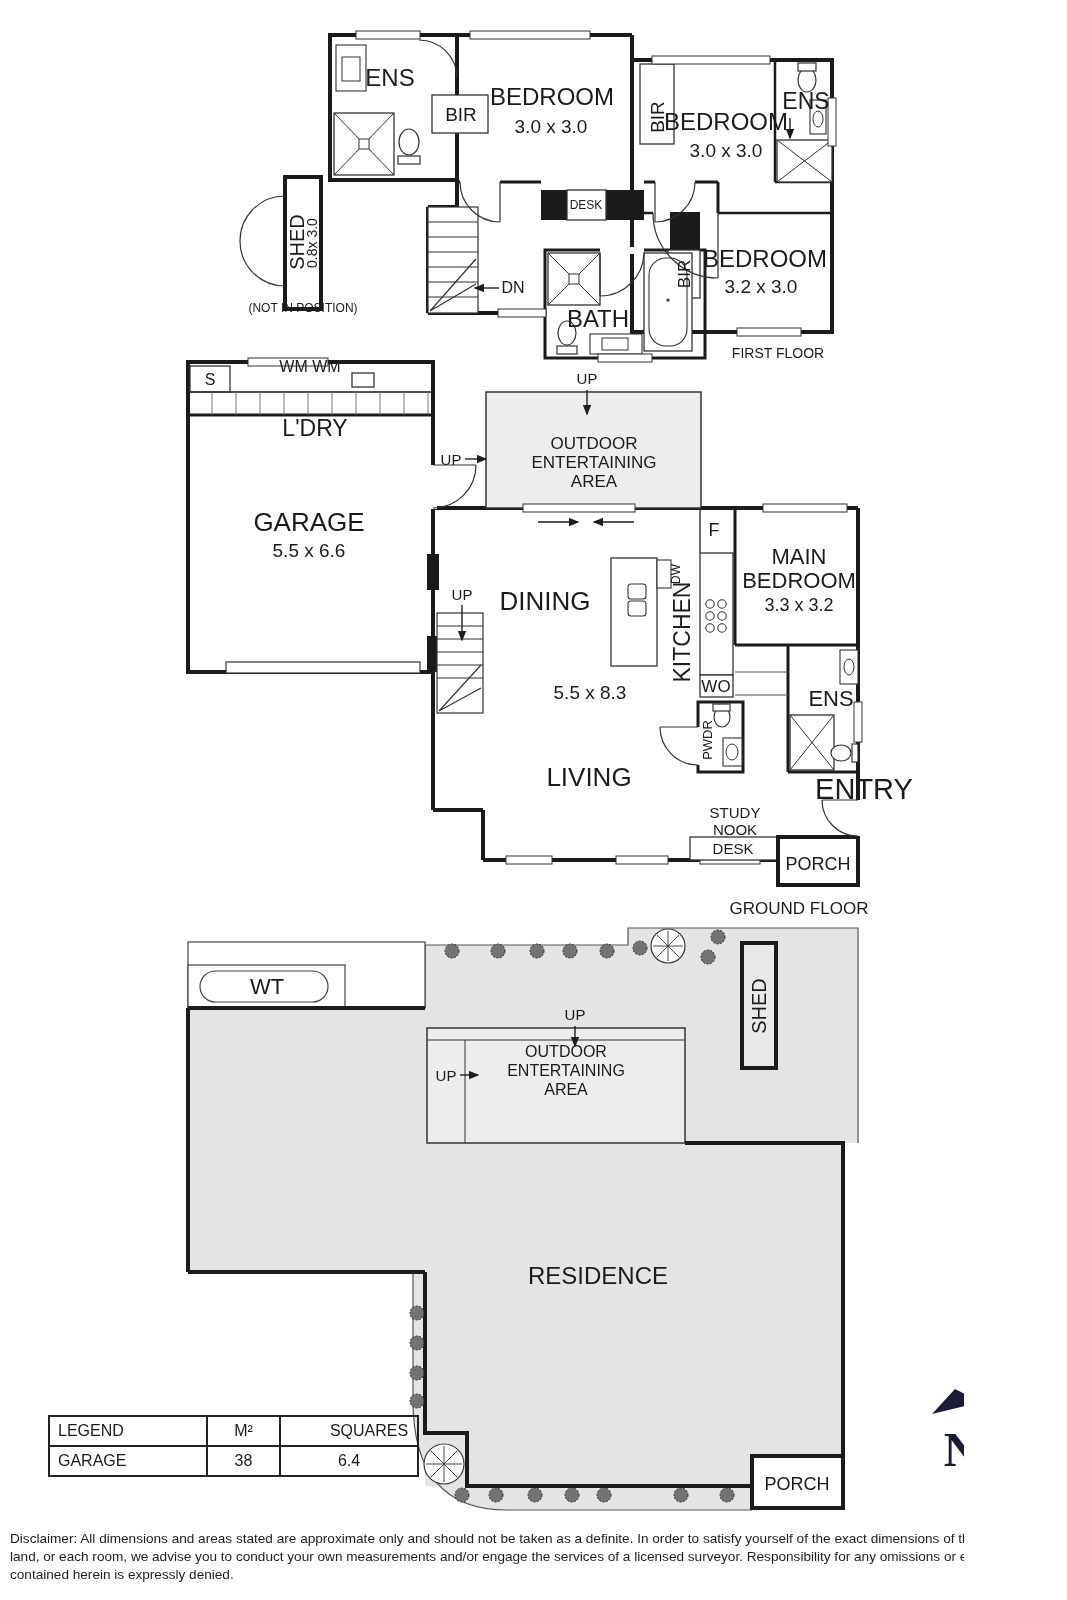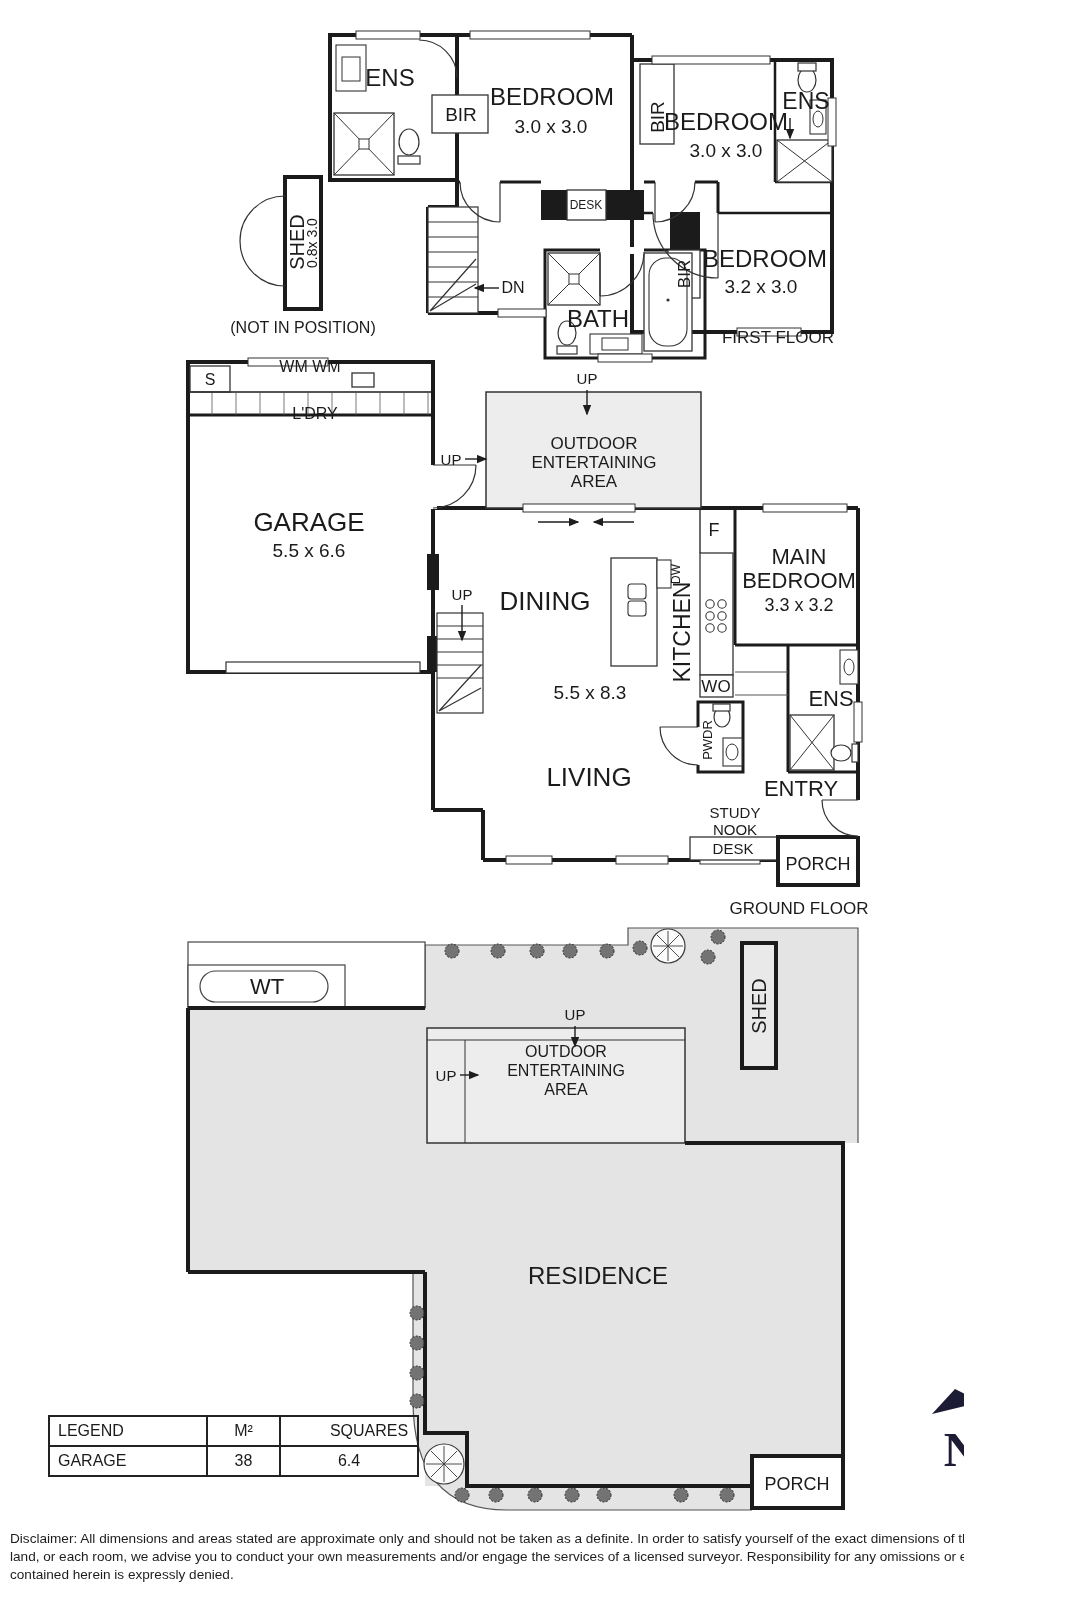--- a/index.html
+++ b/index.html
@@ -297,49 +297,49 @@
 <div class="lbl v" style="left:657px;top:117px;font-size:19px">BIR</div>
 <div class="lbl" style="left:726px;top:122px;font-size:24px">BEDROOM</div>
 <div class="lbl" style="left:726px;top:150px;font-size:19px">3.0 x 3.0</div>
 <div class="lbl" style="left:806px;top:101px;font-size:23px">ENS</div>
 <div class="lbl" style="left:586px;top:205px;font-size:12px">DESK</div>
 <div class="lbl" style="left:513px;top:288px;font-size:16px">DN</div>
 <div class="lbl" style="left:598px;top:319px;font-size:24px">BATH</div>
 <div class="lbl v" style="left:684px;top:274px;font-size:17px">BIR</div>
 <div class="lbl" style="left:765px;top:259px;font-size:24px">BEDROOM</div>
 <div class="lbl" style="left:761px;top:286px;font-size:19px">3.2 x 3.0</div>
-<div class="lbl" style="left:778px;top:337px;font-size:17px">FIRST FLOOR</div>
+<div class="lbl" style="left:778px;top:353px;font-size:14px">FIRST FLOOR</div>
 <div class="lbl v" style="left:297px;top:242px;font-size:20px">SHED</div>
 <div class="lbl v" style="left:312px;top:243px;font-size:14px">0.8x 3.0</div>
-<div class="lbl" style="left:303px;top:328px;font-size:16px">(NOT IN POSITION)</div>
+<div class="lbl" style="left:303px;top:308px;font-size:12px">(NOT IN POSITION)</div>
 
 <div class="lbl" style="left:210px;top:380px;font-size:16px">S</div>
 <div class="lbl" style="left:310px;top:367px;font-size:16px">WM WM</div>
-<div class="lbl" style="left:315px;top:414px;font-size:16px">L'DRY</div>
+<div class="lbl" style="left:315px;top:428px;font-size:23px">L'DRY</div>
 <div class="lbl" style="left:309px;top:522px;font-size:26px">GARAGE</div>
 <div class="lbl" style="left:309px;top:550px;font-size:19px">5.5 x 6.6</div>
 <div class="lbl" style="left:462px;top:594px;font-size:15px">UP</div>
 <div class="lbl" style="left:587px;top:378px;font-size:15px">UP</div>
 <div class="lbl" style="left:451px;top:459px;font-size:15px">UP</div>
 <div class="lbl" style="left:594px;top:443px;font-size:17px">OUTDOOR</div>
 <div class="lbl" style="left:594px;top:462px;font-size:17px">ENTERTAINING</div>
 <div class="lbl" style="left:594px;top:481px;font-size:17px">AREA</div>
 <div class="lbl" style="left:545px;top:601px;font-size:26px">DINING</div>
 <div class="lbl v" style="left:676px;top:574px;font-size:12px">DW</div>
 <div class="lbl v" style="left:682px;top:632px;font-size:23px">KITCHEN</div>
 <div class="lbl" style="left:714px;top:530px;font-size:18px">F</div>
 <div class="lbl" style="left:716px;top:686px;font-size:17px">WO</div>
 <div class="lbl" style="left:590px;top:692px;font-size:19px">5.5 x 8.3</div>
 <div class="lbl" style="left:589px;top:777px;font-size:26px">LIVING</div>
 <div class="lbl v" style="left:707px;top:740px;font-size:13px">PWDR</div>
 <div class="lbl" style="left:799px;top:557px;font-size:22px">MAIN</div>
 <div class="lbl" style="left:799px;top:581px;font-size:22px">BEDROOM</div>
 <div class="lbl" style="left:799px;top:605px;font-size:18px">3.3 x 3.2</div>
 <div class="lbl" style="left:831px;top:699px;font-size:22px">ENS</div>
-<div class="lbl" style="left:801px;top:789px;font-size:22px">ENTRY</div>
+<div class="lbl" style="left:864px;top:789px;font-size:29px">ENTRY</div>
 <div class="lbl" style="left:735px;top:812px;font-size:15px">STUDY</div>
 <div class="lbl" style="left:735px;top:829px;font-size:15px">NOOK</div>
 <div class="lbl" style="left:733px;top:848px;font-size:15px">DESK</div>
 <div class="lbl" style="left:818px;top:864px;font-size:18px">PORCH</div>
 <div class="lbl" style="left:799px;top:908px;font-size:17px">GROUND FLOOR</div>
 
 <div class="lbl" style="left:267px;top:987px;font-size:22px">WT</div>
 <div class="lbl v" style="left:759px;top:1006px;font-size:20px">SHED</div>
 <div class="lbl" style="left:575px;top:1014px;font-size:15px">UP</div>
 <div class="lbl" style="left:446px;top:1075px;font-size:15px">UP</div>

